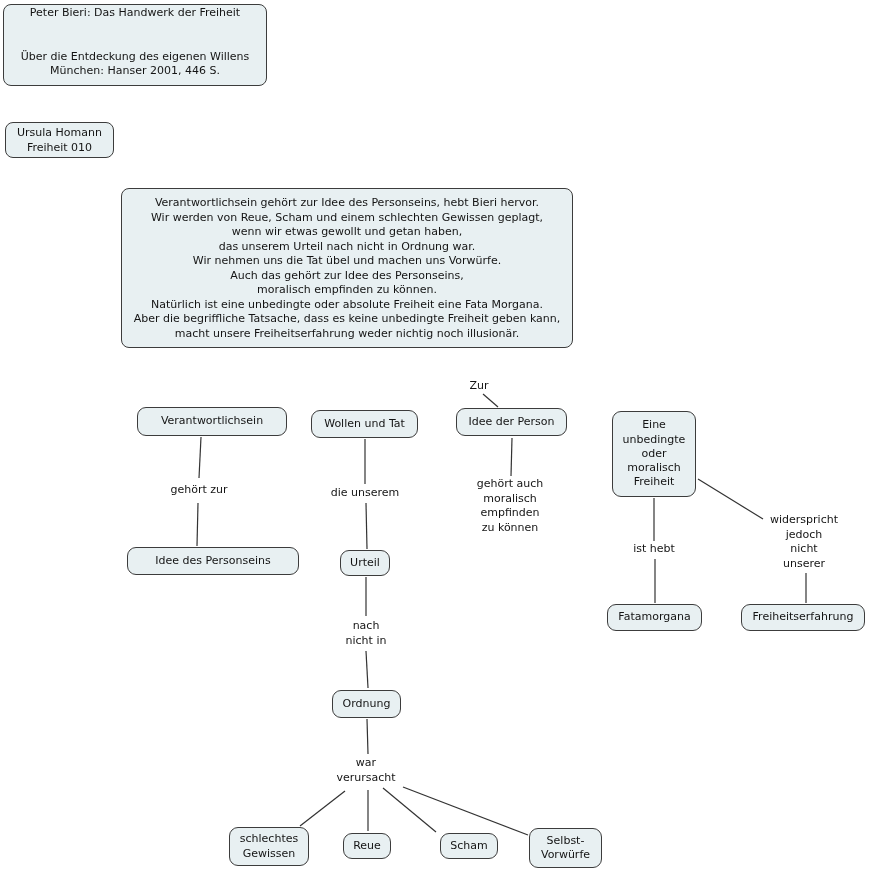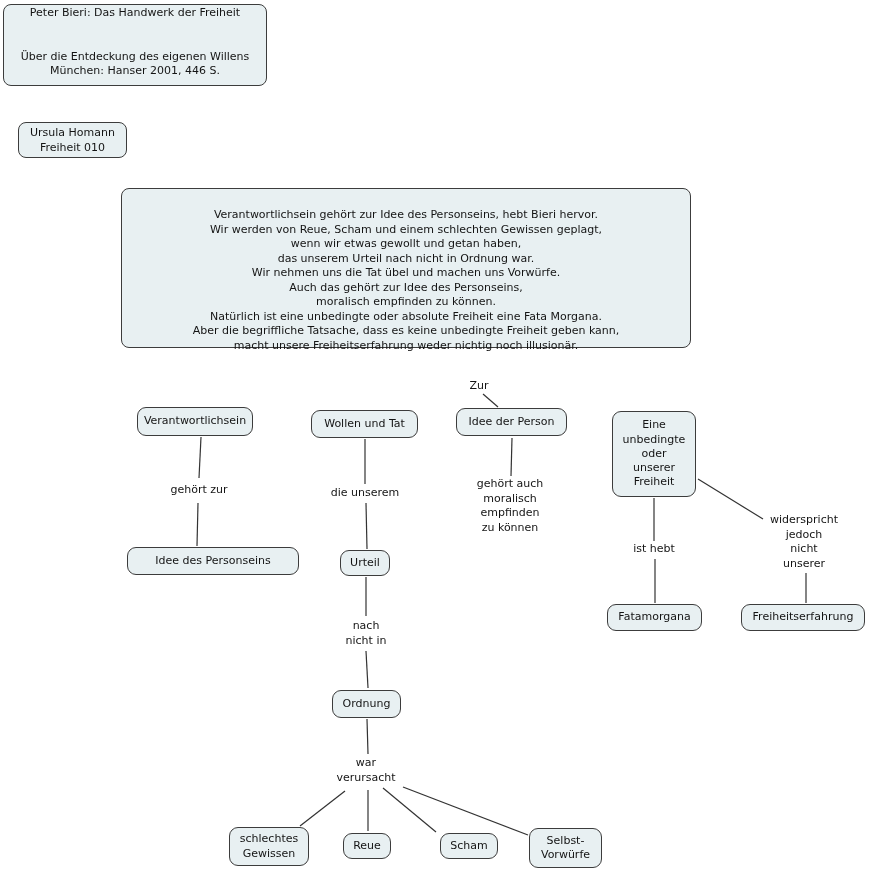--- a/index.html
+++ b/index.html
@@ -50,44 +50,44 @@
       <line x1="403" y1="787" x2="528" y2="835"></line>
     </g>
   </svg>
 
   <div class="tbox" style="left:3px;top:4px;width:264px;height:82px">Peter Bieri: Das Handwerk der Freiheit
 
 
 Über die Entdeckung des eigenen Willens
 München: Hanser 2001, 446 S.</div>
 
-  <div class="tbox" style="left:18px;top:122px;width:109px;height:36px;padding-top:3px">Ursula Homann
+  <div class="tbox" style="left:5px;top:122px;width:109px;height:36px;padding-top:3px">Ursula Homann
 Freiheit 010</div>
 
-  <div class="tbox" style="left:121px;top:188px;width:570px;height:160px;padding-top:19px">Verantwortlichsein gehört zur Idee des Personseins, hebt Bieri hervor.
+  <div class="tbox" style="left:121px;top:188px;width:452px;height:160px;padding-top:7px">Verantwortlichsein gehört zur Idee des Personseins, hebt Bieri hervor.
 Wir werden von Reue, Scham und einem schlechten Gewissen geplagt,
 wenn wir etwas gewollt und getan haben,
 das unserem Urteil nach nicht in Ordnung war.
 Wir nehmen uns die Tat übel und machen uns Vorwürfe.
 Auch das gehört zur Idee des Personseins,
 moralisch empfinden zu können.
 Natürlich ist eine unbedingte oder absolute Freiheit eine Fata Morgana.
 Aber die begriffliche Tatsache, dass es keine unbedingte Freiheit geben kann,
 macht unsere Freiheitserfahrung weder nichtig noch illusionär.</div>
 
-  <div class="node" style="left:137px;top:407px;width:116px;height:29px">Verantwortlichsein</div>
+  <div class="node" style="left:137px;top:407px;width:150px;height:29px">Verantwortlichsein</div>
 
   <div class="node" style="left:311px;top:410px;width:107px;height:28px">Wollen und Tat</div>
 
   <div class="node" style="left:456px;top:408px;width:111px;height:28px">Idee der Person</div>
 
   <div class="node" style="left:612px;top:411px;width:84px;height:86px;line-height:14.3px">Eine
 unbedingte
 oder
-unserer
+moralisch
 Freiheit</div>
 
   <div class="node" style="left:127px;top:547px;width:172px;height:28px">Idee des Personseins</div>
 
   <div class="node" style="left:340px;top:550px;width:50px;height:26px">Urteil</div>
 
   <div class="node" style="left:607px;top:604px;width:95px;height:27px">Fatamorgana</div>
 
   <div class="node" style="left:741px;top:604px;width:124px;height:27px">Freiheitserfahrung</div>
 

